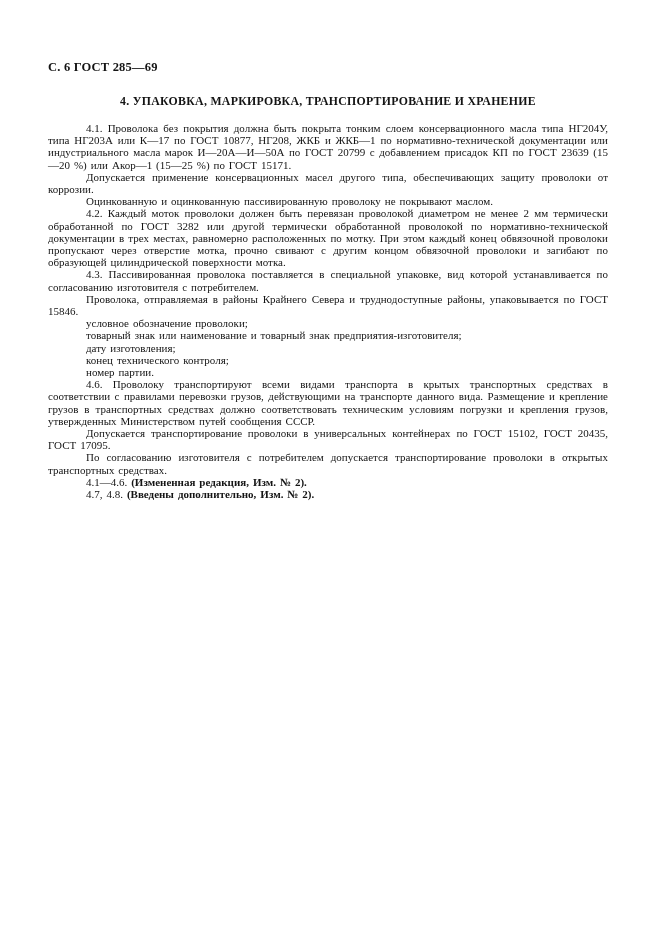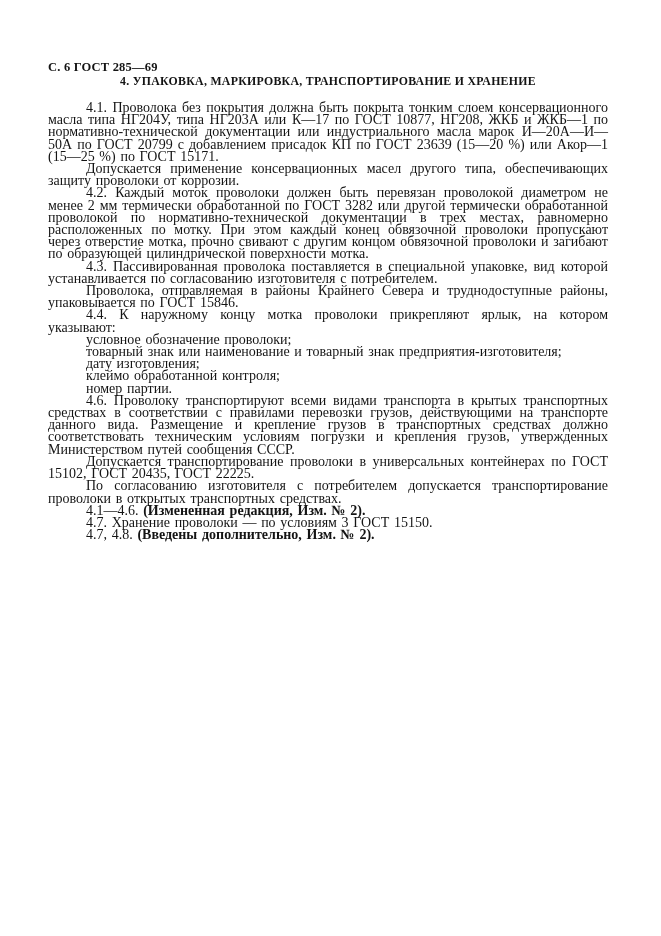--- a/index.html
+++ b/index.html
@@ -23,29 +23,30 @@
     width: 560px;
   }
   .doc-header {
     font-size: 12.5px;
     font-weight: bold;
     line-height: 14px;
     letter-spacing: 0.2px;
     text-align: left;
   }
   .doc-title {
+    margin-top: 20px;
     margin-bottom: 14px;
     font-size: 11.8px;
     font-weight: bold;
     line-height: 14px;
     text-align: center;
     letter-spacing: 0.3px;
   }
   .doc-body {
-    font-size: 14px;
+    font-size: 11px;
     line-height: 12.2px;
     text-align: justify;
     word-spacing: 1.2px;
     hyphens: auto;
     font-family: Liberation Serif, serif;
   }
   .para {
     margin: 0;
     text-indent: 38px;
   }
@@ -57,30 +58,29 @@
 </head>
 <body>
 
 <div class="page">
   <div class="content">
     <div class="doc-header">С. 6 ГОСТ 285—69</div>
     <div class="doc-title">4.  УПАКОВКА, МАРКИРОВКА, ТРАНСПОРТИРОВАНИЕ И ХРАНЕНИЕ</div>
     <div class="doc-body">
       <p class="para">4.1. Проволока без покрытия должна быть покрыта тонким слоем консервационного масла типа НГ204У, типа НГ203А или К—17 по ГОСТ 10877, НГ208, ЖКБ и ЖКБ—1 по нормативно-технической документации или индустриального масла марок И—20А—И—50А по ГОСТ 20799 с добавлением присадок КП по ГОСТ 23639 (15—20 %) или Акор—1 (15—25 %) по ГОСТ 15171.</p>
       <p class="para">Допускается применение консервационных масел другого типа, обеспечивающих защиту проволоки от коррозии.</p>
+      <p class="para">Оцинкованную и оцинкованную пассивированную проволоку не покрывают маслом.</p>
       <p class="para">4.2. Каждый моток проволоки должен быть перевязан проволокой диаметром не менее 2 мм термически обработанной по ГОСТ 3282 или другой термически обработанной проволокой по нормативно-технической документации в трех местах, равномерно расположенных по мотку. При этом каждый конец обвязочной проволоки пропускают через отверстие мотка, прочно свивают с другим концом обвязочной проволоки и загибают по образующей цилиндрической поверхности мотка.</p>
       <p class="para">4.3. Пассивированная проволока поставляется в специальной упаковке, вид которой устанавливается по согласованию изготовителя с потребителем.</p>
       <p class="para">Проволока, отправляемая в районы Крайнего Севера и труднодоступные районы, упаковывается по ГОСТ 15846.</p>
-      <p class="para">4.4. К наружному концу мотка проволоки прикрепляют ярлык, на котором указывают:</p>
       <p class="para">условное обозначение проволоки;</p>
       <p class="para">товарный знак или наименование и товарный знак предприятия-изготовителя;</p>
       <p class="para">дату изготовления;</p>
-      <p class="para">клеймо обработанной контроля;</p>
+      <p class="para">конец технического контроля;</p>
       <p class="para">номер партии.</p>
       <p class="para">4.6. Проволоку транспортируют всеми видами транспорта в крытых транспортных средствах в соответствии с правилами перевозки грузов, действующими на транспорте данного вида. Размещение и крепление грузов в транспортных средствах должно соответствовать техническим условиям погрузки и крепления грузов, утвержденных Министерством путей сообщения СССР.</p>
-      <p class="para">Допускается транспортирование проволоки в универсальных контейнерах по ГОСТ 15102, ГОСТ 20435, ГОСТ 22225.</p>
+      <p class="para">Допускается транспортирование проволоки в универсальных контейнерах по ГОСТ 15102, ГОСТ 20435, ГОСТ 17095.</p>
       <p class="para">По согласованию изготовителя с потребителем допускается транспортирование проволоки в открытых транспортных средствах.</p>
       <p class="para"><span>4.1—4.6. </span><span class="bold">(Измененная редакция, Изм. № 2).</span></p>
-      <p class="para">4.7. Хранение проволоки — по условиям 3 ГОСТ 15150.</p>
       <p class="para"><span>4.7, 4.8. </span><span class="bold">(Введены дополнительно, Изм. № 2).</span></p>
     </div>
   </div>
 </div>
 
 </body></html>

